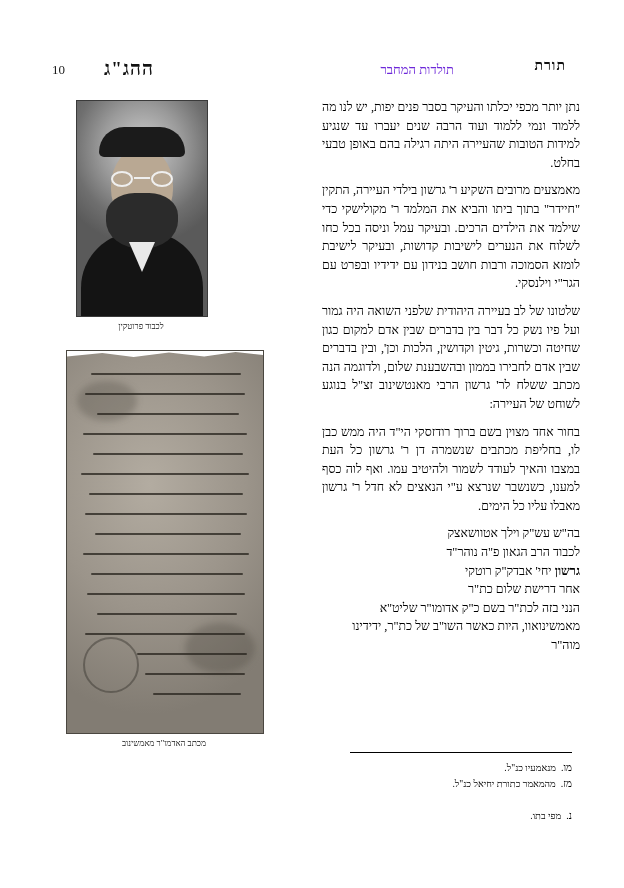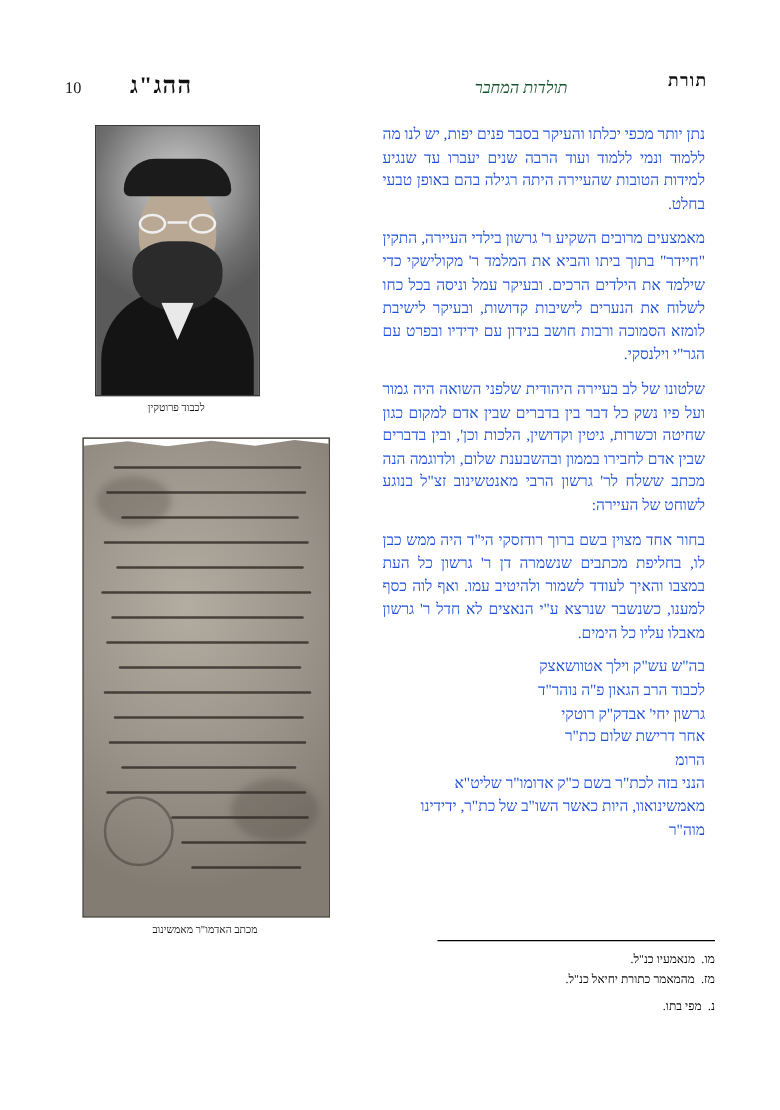--- a/index.html
+++ b/index.html
@@ -46,62 +46,61 @@
     font-size: 14px;
     letter-spacing: 1px;
     color: #111;
   }
   .header .hdr-center {
     position: absolute;
     right: 118px;
     top: 4px;
     font-family: "Liberation Serif", serif;
     font-size: 13px;
-    color: #14532d;
-    font-style: italic;
+    color: #6d28d9;
   }
   .header .hdr-left {
     position: absolute;
     left: 52px;
     top: 0;
     font-family: "Liberation Serif", serif;
     font-weight: bold;
     font-size: 19px;
     letter-spacing: 1px;
     color: #111;
   }
 
   
   .textcol {
     position: absolute;
-    right: 60px;
+    right: 44px;
     top: 98px;
     width: 258px;
     direction: rtl;
     text-align: right;
     font-family: "Liberation Serif", serif;
     font-size: 12.4px;
     line-height: 18.6px;
-    color: #1d4ed8;
+    color: #000000;
   }
   .textcol p {
     margin: 0 0 9px 0;
   }
   .textcol p.just {
     text-align: justify;
     text-align-last: right;
   }
   .lettblock {
     margin-top: 2px;
   }
   .lettblock div {
     line-height: 18.6px;
   }
   .bold {
-    font-weight: normal;
+    font-weight: bold;
   }
 
   
   .photo {
     position: absolute;
     left: 76px;
     top: 100px;
     width: 130px;
     height: 215px;
     background: #8d8d8d;
@@ -290,21 +289,21 @@
   .footnotes .fnitem {
     margin-bottom: 1px;
     text-align: justify;
     text-align-last: right;
   }
   .footnotes .fnnum {
     font-size: 10px;
     margin-left: 5px;
   }
   .footnotes .fnitem.last {
-    margin-top: 7px;
+    margin-top: 17px;
   }
 </style>
 </head>
 <body>
 
 <div class="page">
 
   <div class="header">
     <span class="pagenum">10</span>
     <span class="hdr-left">ההג"ג</span>
@@ -356,21 +355,20 @@
     <p class="just">נתן יותר מכפי יכלתו והעיקר בסבר פנים יפות, יש לנו מה ללמוד ונמי ללמוד ועוד הרבה שנים יעברו עד שנגיע למידות הטובות שהעיירה היתה רגילה בהם באופן טבעי בחלט.</p>
     <p class="just">מאמצעים מרובים השקיע ר' גרשון בילדי העיירה, התקין "חיידר" בתוך ביתו והביא את המלמד ר' מקולישקי כדי שילמד את הילדים הרכים. ובעיקר עמל וניסה בכל כחו לשלוח את הנערים לישיבות קדושות, ובעיקר לישיבת לומזא הסמוכה ורבות חושב בנידון עם ידידיו ובפרט עם הגר"י וילנסקי.</p>
     <p class="just">שלטונו של לב בעיירה היהודית שלפני השואה היה גמור ועל פיו נשק כל דבר בין בדברים שבין אדם למקום כגון שחיטה וכשרות, גיטין וקדושין, הלכות וכן', ובין בדברים שבין אדם לחבירו בממון ובהשבענת שלום, ולדוגמה הנה מכתב ששלח לר' גרשון הרבי מאנטשינוב זצ"ל בנוגע לשוחט של העיירה:</p>
     <p class="just">בחור אחד מצוין בשם ברוך רודזסקי הי"ד היה ממש כבן לו, בחליפת מכתבים שנשמרה דן ר' גרשון כל העת במצבו והאיך לעודד לשמור ולהיטיב עמו. ואף לוה כסף למענו, כשנשבר שנרצא ע"י הנאצים לא חדל ר' גרשון מאבלו עליו כל הימים.</p>
 
     <div class="lettblock">
       <div>בה"ש עש"ק וילך אטוושאצק</div>
       <div>לכבוד הרב הגאון פ"ה נוהר"ד</div>
       <div><span class="bold">גרשון</span> יחי' אבדק"ק רוטקי</div>
       <div>אחר דרישת שלום כת"ר</div>
-      <div>הרומ</div>
       <div>הנני בזה לכת"ר בשם כ"ק אדומו"ר שליט"א מאמשינואוו, היות כאשר השו"ב של כת"ר, ידידינו מוה"ר</div>
     </div>
   </div>
 
   <div class="fnrule"></div>
   <div class="footnotes">
     <div class="fnitem">
       <span class="fnnum">מו.</span><span>מנאמעיו כנ"ל.</span>
     </div>
     <div class="fnitem">

